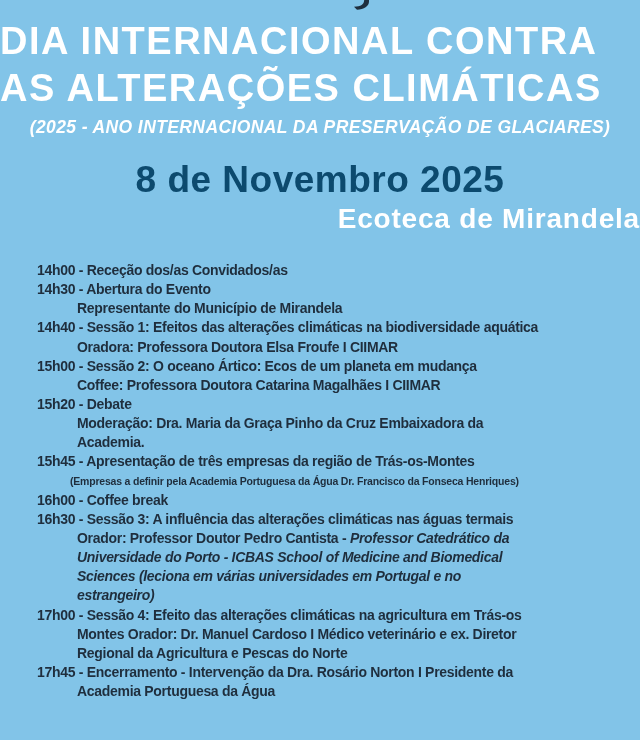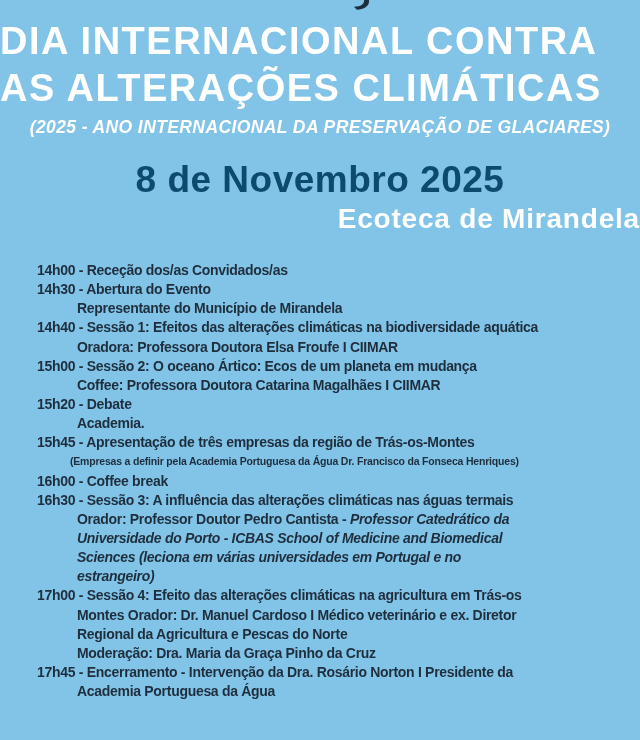--- a/index.html
+++ b/index.html
@@ -71,30 +71,30 @@
 
   <div class="schedule">
     <div class="ln t">14h00 - Receção dos/as Convidados/as</div>
     <div class="ln t">14h30 - Abertura do Evento</div>
     <div class="ln c">Representante do Município de Mirandela</div>
     <div class="ln t">14h40 - Sessão 1: Efeitos das alterações climáticas na biodiversidade aquática</div>
     <div class="ln c">Oradora: Professora Doutora Elsa Froufe I CIIMAR</div>
     <div class="ln t">15h00 - Sessão 2: O oceano Ártico: Ecos de um planeta em mudança</div>
     <div class="ln c">Coffee: Professora Doutora Catarina Magalhães I CIIMAR</div>
     <div class="ln t">15h20 - Debate</div>
+    <div class="ln c">Moderação: Dra. Maria da Graça Pinho da Cruz Embaixadora da</div>
     <div class="ln c">Academia.</div>
     <div class="ln t">15h45 - Apresentação de três empresas da região de Trás-os-Montes</div>
     <div class="ln c sm">(Empresas a definir pela Academia Portuguesa da Água Dr. Francisco da Fonseca Henriques)</div>
     <div class="ln t">16h00 - Coffee break</div>
     <div class="ln t">16h30 - Sessão 3: A influência das alterações climáticas nas águas termais</div>
     <div class="ln c"><span>Orador: Professor Doutor Pedro Cantista - </span><span class="it">Professor Catedrático da</span></div>
     <div class="ln c it">Universidade do Porto - ICBAS School of Medicine and Biomedical</div>
     <div class="ln c it">Sciences (leciona em várias universidades em Portugal e no</div>
     <div class="ln c it">estrangeiro)</div>
     <div class="ln t">17h00 - Sessão 4: Efeito das alterações climáticas na agricultura em Trás-os</div>
     <div class="ln c">Montes Orador: Dr. Manuel Cardoso I Médico veterinário e ex. Diretor</div>
     <div class="ln c">Regional da Agricultura e Pescas do Norte</div>
-    <div class="ln c">Moderação: Dra. Maria da Graça Pinho da Cruz</div>
     <div class="ln t">17h45 - Encerramento - Intervenção da Dra. Rosário Norton I Presidente da</div>
     <div class="ln c">Academia Portuguesa da Água</div>
   </div>
 
 </div>
 
 </body></html>

